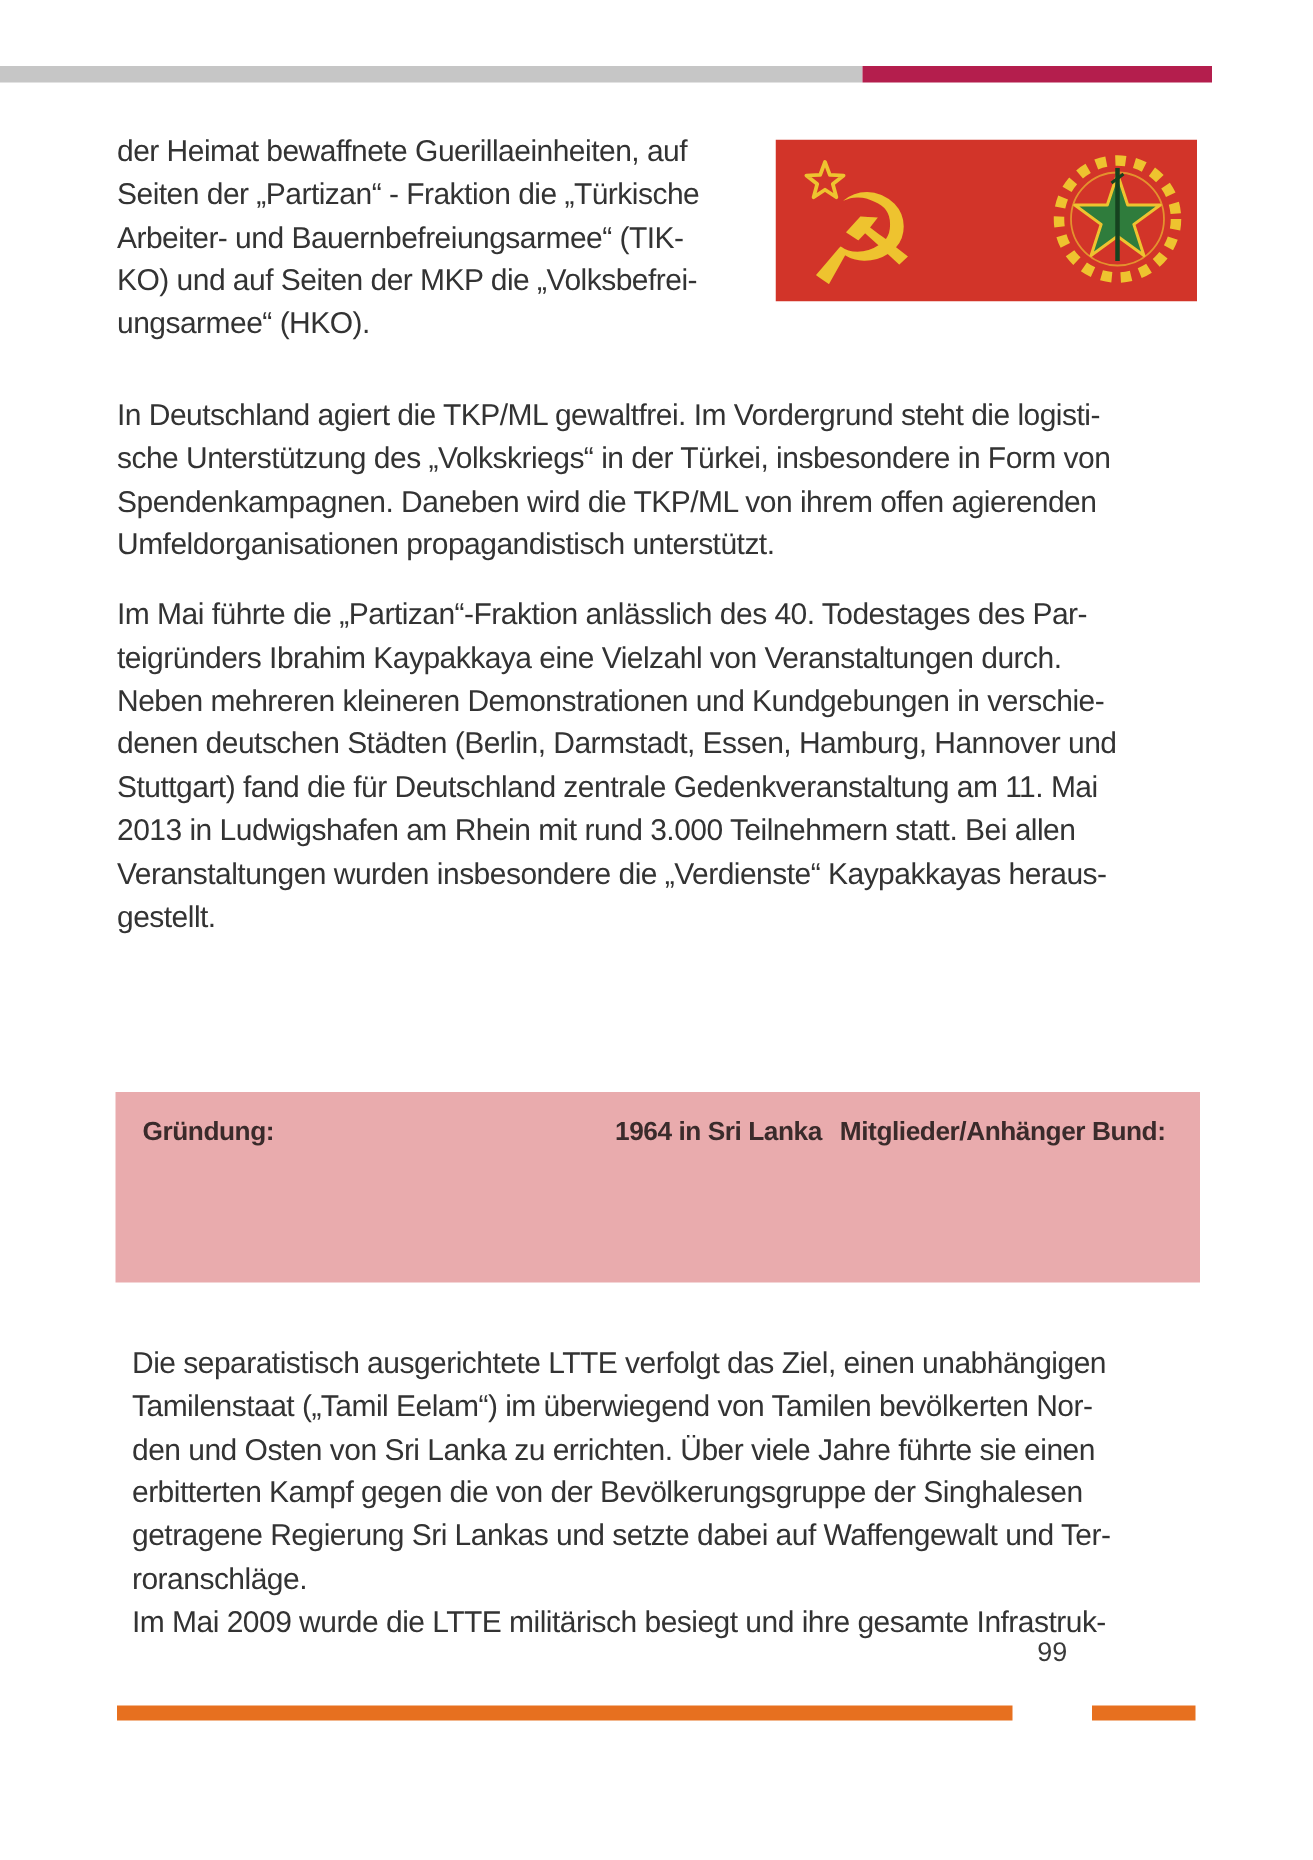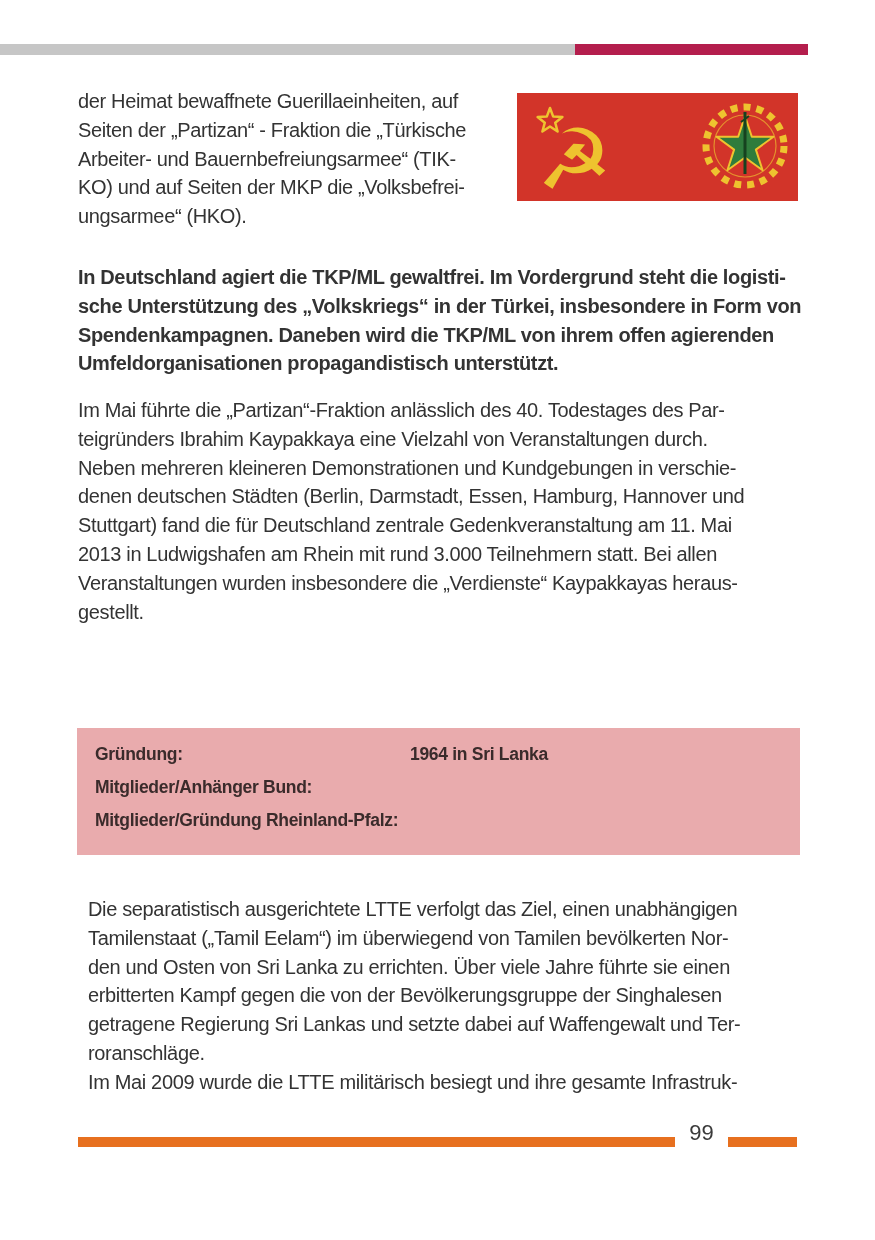--- a/index.html
+++ b/index.html
@@ -29,55 +29,55 @@
   .para{
     position:absolute;
     margin:0;
     font-size:20px;
     line-height:28.8px;
     letter-spacing:-0.35px;
     white-space:pre-line;
     color:var(--body_text);
   }
   .para1{left:78px;top:87px;width:460px;}
-  .para2{left:78px;top:263px;width:745px;font-weight:bold;}
+  .para2{left:78px;top:263px;width:745px;}
   .para3{left:78px;top:396px;width:745px;}
   .para4{left:88px;top:895px;width:748px;}
 
   .flag{
     position:absolute;left:517px;top:93px;width:281px;height:108px;
   }
   .flag svg{display:block;}
 
   .heading{
     position:absolute;left:78px;top:664px;margin:0;
     font-size:22px;font-weight:bold;line-height:28px;
     letter-spacing:-0.3px;color:#343434;
   }
 
   .infobox{
     position:absolute;left:77px;top:728px;width:723px;height:127px;
     background:var(--infobox_pink);
     box-sizing:border-box;
     padding:16px 0 0 18px;
-    display:flex;flex-direction:column;gap:12px;
+    display:flex;flex-direction:row;gap:12px;
   }
   .infobox-row{
     display:grid;grid-template-columns:315px auto;
     font-size:17.5px;font-weight:bold;line-height:21px;
     letter-spacing:-0.3px;color:var(--infobox_text);
   }
   .infobox-row .value{white-space:pre;}
 
   .footer-bar{position:absolute;top:1137px;height:10px;background:var(--footer_orange);}
   .footer-bar.long{left:78px;width:597px;}
   .footer-bar.short{left:728px;width:69px;}
   .page-number{
-    position:absolute;left:675px;top:1120px;width:53px;
-    text-align:center;font-size:22px;line-height:26px;color:#3a3a3a;
+    position:absolute;left:675px;top:1088px;width:53px;
+    text-align:center;font-size:18px;line-height:26px;color:#3a3a3a;
   }
 </style>
 </head>
 <body>
 
 <div class="page">
 
   <div class="bar bar-gray"></div>
   <div class="bar bar-crimson"></div>
 

